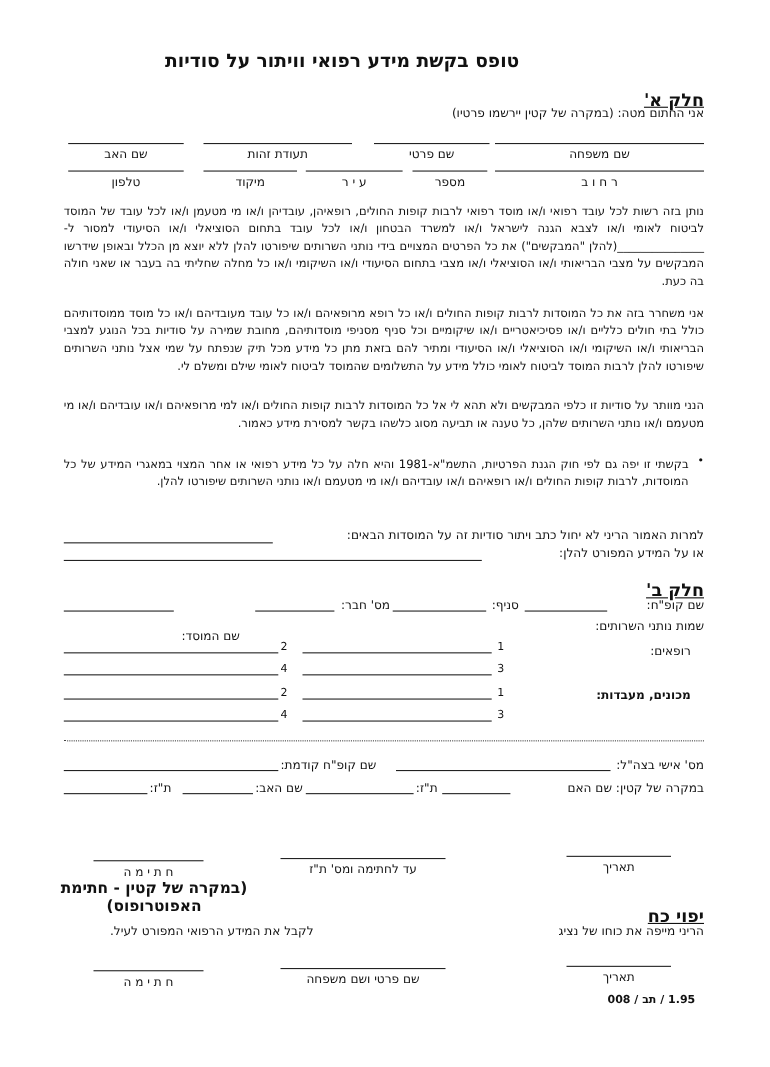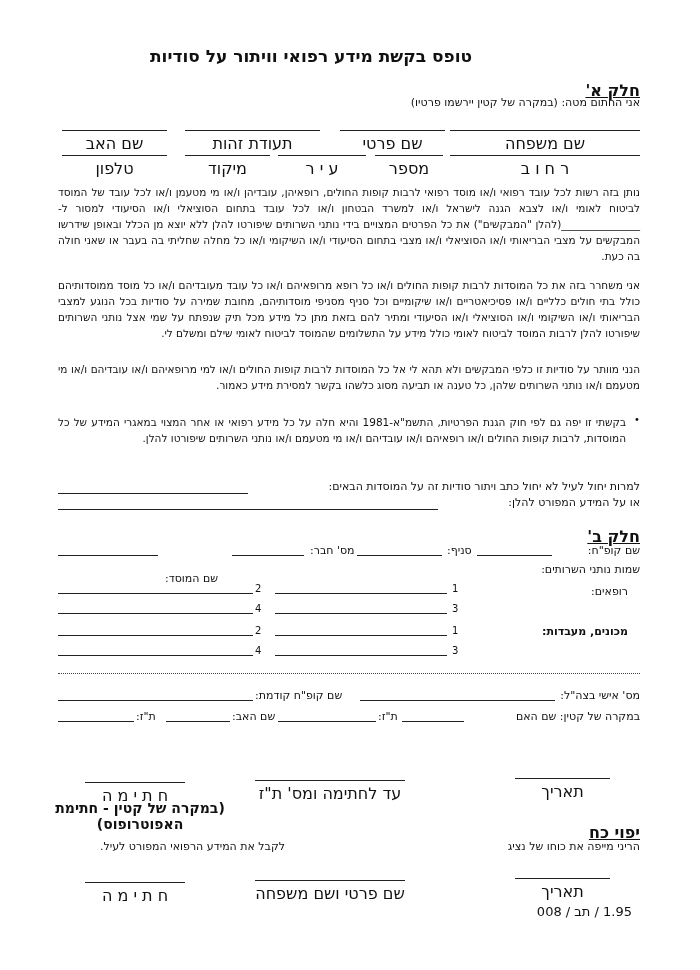--- a/index.html
+++ b/index.html
@@ -5,21 +5,21 @@
   html,body{margin:0;padding:0;background:#fff;}
   body{width:700px;height:970px;position:relative;overflow:hidden;
        font-family:"DejaVu Sans","Liberation Sans",sans-serif;color:#111;}
   .abs{position:absolute;}
   .rtl{direction:rtl;text-align:right;}
   .title{left:150px;top:46px;width:400px;text-align:left;font-weight:bold;font-size:17px;direction:rtl;}
   .hdr{font-weight:bold;text-decoration:underline;font-size:16px;}
   .t11{font-size:11px;}
   .para{font-size:10.5px;line-height:16px;text-align:justify;text-align-last:right;}
   .line{border-top:1.5px solid #222;height:0;}
-  .lbl{font-size:16px;text-align:center;}
+  .lbl{font-size:11px;text-align:center;}
   .dots{border-top:1.5px dotted #444;}
   .num{font-size:10px;}
 </style>
 </head>
 <body>
 
 <div class="abs title">טופס בקשת מידע רפואי וויתור על סודיות</div>
 
 <div class="abs rtl hdr" style="right:60px;top:81px;">חלק א'</div>
 <div class="abs rtl t11" style="right:60px;top:96px;">אני החתום מטה: (במקרה של קטין יירשמו פרטיו)</div>
@@ -43,21 +43,21 @@
 <div class="abs lbl" style="left:185px;top:159px;width:85px;">מיקוד</div>
 <div class="abs line" style="left:62px;top:155px;width:105px;"></div>
 <div class="abs lbl" style="left:62px;top:159px;width:105px;">טלפון</div>
 
 <div class="abs rtl para" style="left:58px;top:184px;width:582px;">נותן בזה רשות לכל עובד רפואי ו/או מוסד רפואי לרבות קופות החולים, רופאיהן, עובדיהן ו/או מי מטעמן ו/או לכל עובד של המוסד לביטוח לאומי ו/או לצבא הגנה לישראל ו/או למשרד הבטחון ו/או לכל עובד בתחום הסוציאלי ו/או הסיעודי למסור ל-_______________(להלן "המבקשים") את כל הפרטים המצויים בידי נותני השרותים שיפורטו להלן ללא יוצא מן הכלל ובאופן שידרשו המבקשים על מצבי הבריאותי ו/או הסוציאלי ו/או מצבי בתחום הסיעודי ו/או השיקומי ו/או כל מחלה שחליתי בה בעבר או שאני חולה בה כעת.</div>
 <div class="abs rtl para" style="left:58px;top:277px;width:582px;">אני משחרר בזה את כל המוסדות לרבות קופות החולים ו/או כל רופא מרופאיהם ו/או כל עובד מעובדיהם ו/או כל מוסד ממוסדותיהם כולל בתי חולים כלליים ו/או פסיכיאטריים ו/או שיקומיים וכל סניף מסניפי מוסדותיהם, מחובת שמירה על סודיות בכל הנוגע למצבי הבריאותי ו/או השיקומי ו/או הסוציאלי ו/או הסיעודי ומתיר להם בזאת מתן כל מידע מכל תיק שנפתח על שמי אצל נותני השרותים שיפורטו להלן לרבות המוסד לביטוח לאומי כולל מידע על התשלומים שהמוסד לביטוח לאומי שילם ומשלם לי.</div>
 <div class="abs rtl para" style="left:58px;top:361px;width:582px;">הנני מוותר על סודיות זו כלפי המבקשים ולא תהא לי אל כל המוסדות לרבות קופות החולים ו/או למי מרופאיהם ו/או עובדיהם ו/או מי מטעמם ו/או נותני השרותים שלהן, כל טענה או תביעה מסוג כלשהו בקשר למסירת מידע כאמור.</div>
 <div class="abs rtl" style="right:60px;top:414px;width:8px;font-size:10px;">•</div>
 <div class="abs rtl para" style="left:58px;top:414px;width:568px;">בקשתי זו יפה גם לפי חוק הגנת הפרטיות, התשמ"א-1981 והיא חלה על כל מידע רפואי או אחר המצוי במאגרי המידע של כל המוסדות, לרבות קופות החולים ו/או רופאיהם ו/או עובדיהם ו/או מי מטעמם ו/או נותני השרותים שיפורטו להלן.</div>
 
-<div class="abs rtl t11" style="right:60px;top:480px;">למרות יחול לעיל לא יחול כתב ויתור סודיות זה על המוסדות הבאים:</div>
+<div class="abs rtl t11" style="right:60px;top:480px;">למרות האמור הריני לא יחול כתב ויתור סודיות זה על המוסדות הבאים:</div>
 <div class="abs line" style="left:58px;top:493px;width:190px;"></div>
 <div class="abs rtl t11" style="right:60px;top:496px;">או על המידע המפורט להלן:</div>
 <div class="abs line" style="left:58px;top:509px;width:380px;"></div>
 
 <div class="abs rtl hdr" style="right:60px;top:527px;">חלק ב'</div>
 <div class="abs rtl t11" style="right:60px;top:544px;">שם קופ"ח:</div>
 <div class="abs line" style="left:477px;top:555px;width:75px;"></div>
 <div class="abs rtl t11" style="left:447px;top:544px;">סניף:</div>
 <div class="abs line" style="left:357px;top:555px;width:85px;"></div>
 <div class="abs rtl t11" style="left:310px;top:544px;">מס' חבר:</div>
@@ -115,13 +115,13 @@
 <div class="abs rtl t11" style="right:60px;top:840px;">הריני מייפה את כוחו של נציג</div>
 <div class="abs rtl t11" style="left:100px;top:840px;">לקבל את המידע הרפואי המפורט לעיל.</div>
 
 <div class="abs line" style="left:515px;top:878px;width:95px;"></div>
 <div class="abs lbl" style="left:515px;top:882px;width:95px;">תאריך</div>
 <div class="abs line" style="left:255px;top:880px;width:150px;"></div>
 <div class="abs lbl" style="left:255px;top:884px;width:150px;">שם פרטי ושם משפחה</div>
 <div class="abs line" style="left:85px;top:882px;width:100px;"></div>
 <div class="abs lbl" style="left:80px;top:886px;width:110px;">ח ת י מ ה</div>
 
-<div class="abs rtl" style="right:68px;top:904px;font-size:13px;">1.95 / תב / 008</div>
+<div class="abs rtl" style="right:68px;top:904px;font-size:10px;font-weight:bold;">1.95 / תב / 008</div>
 
 </body></html>

